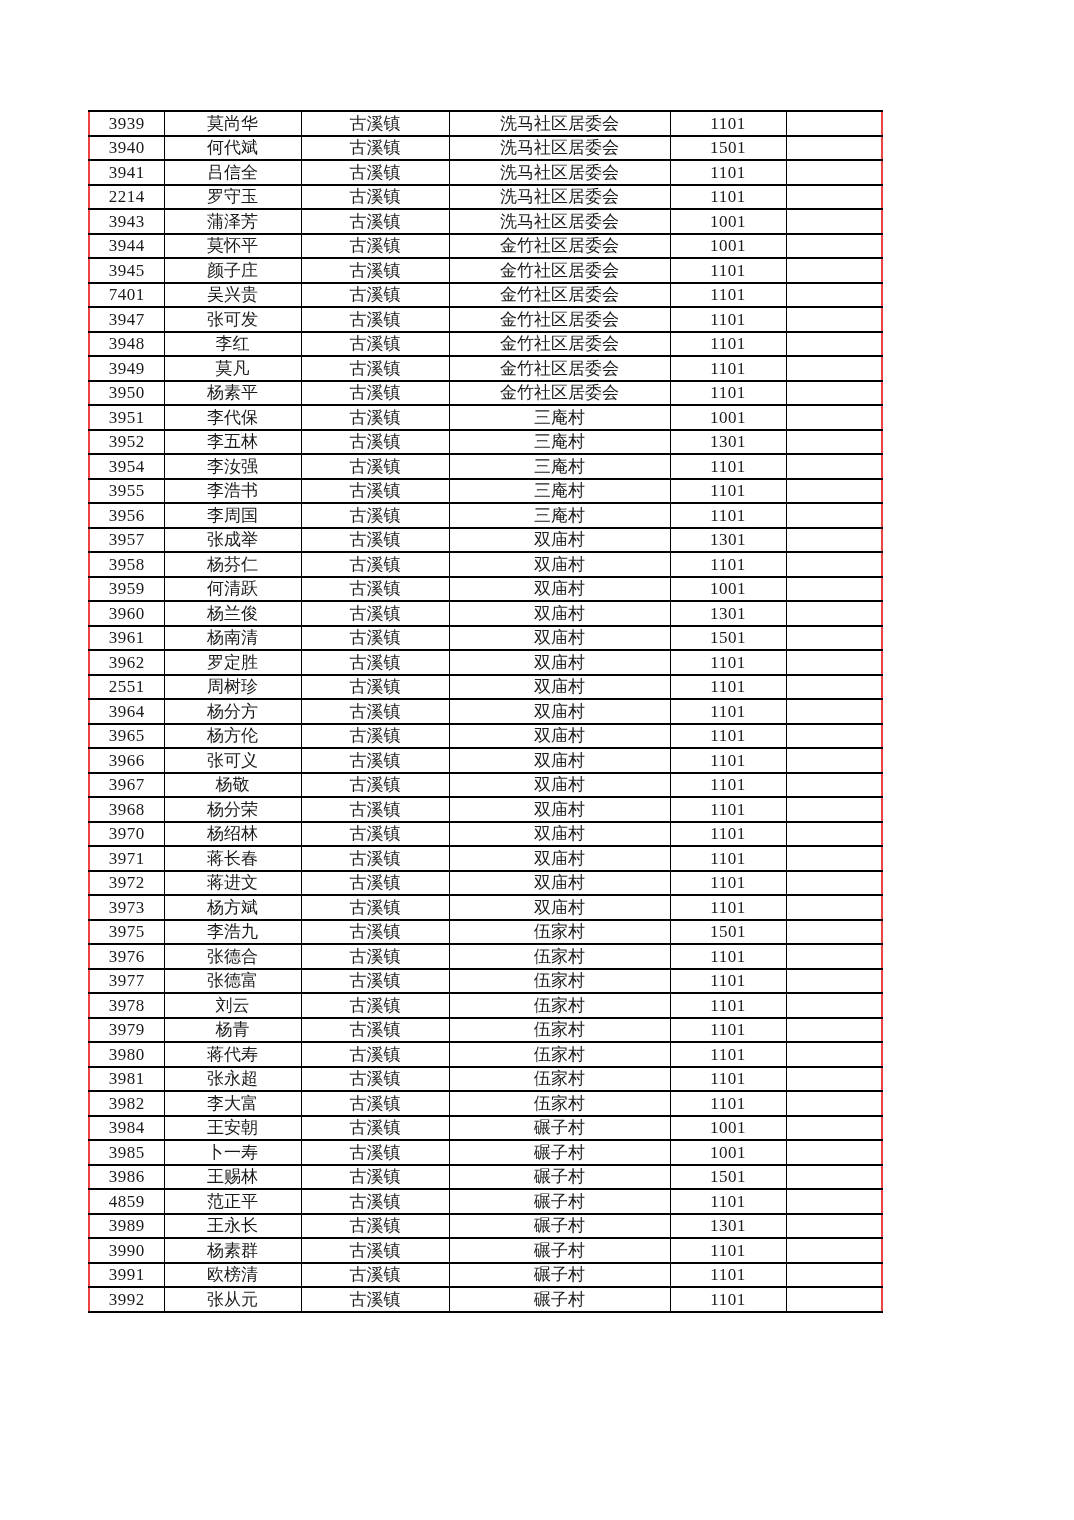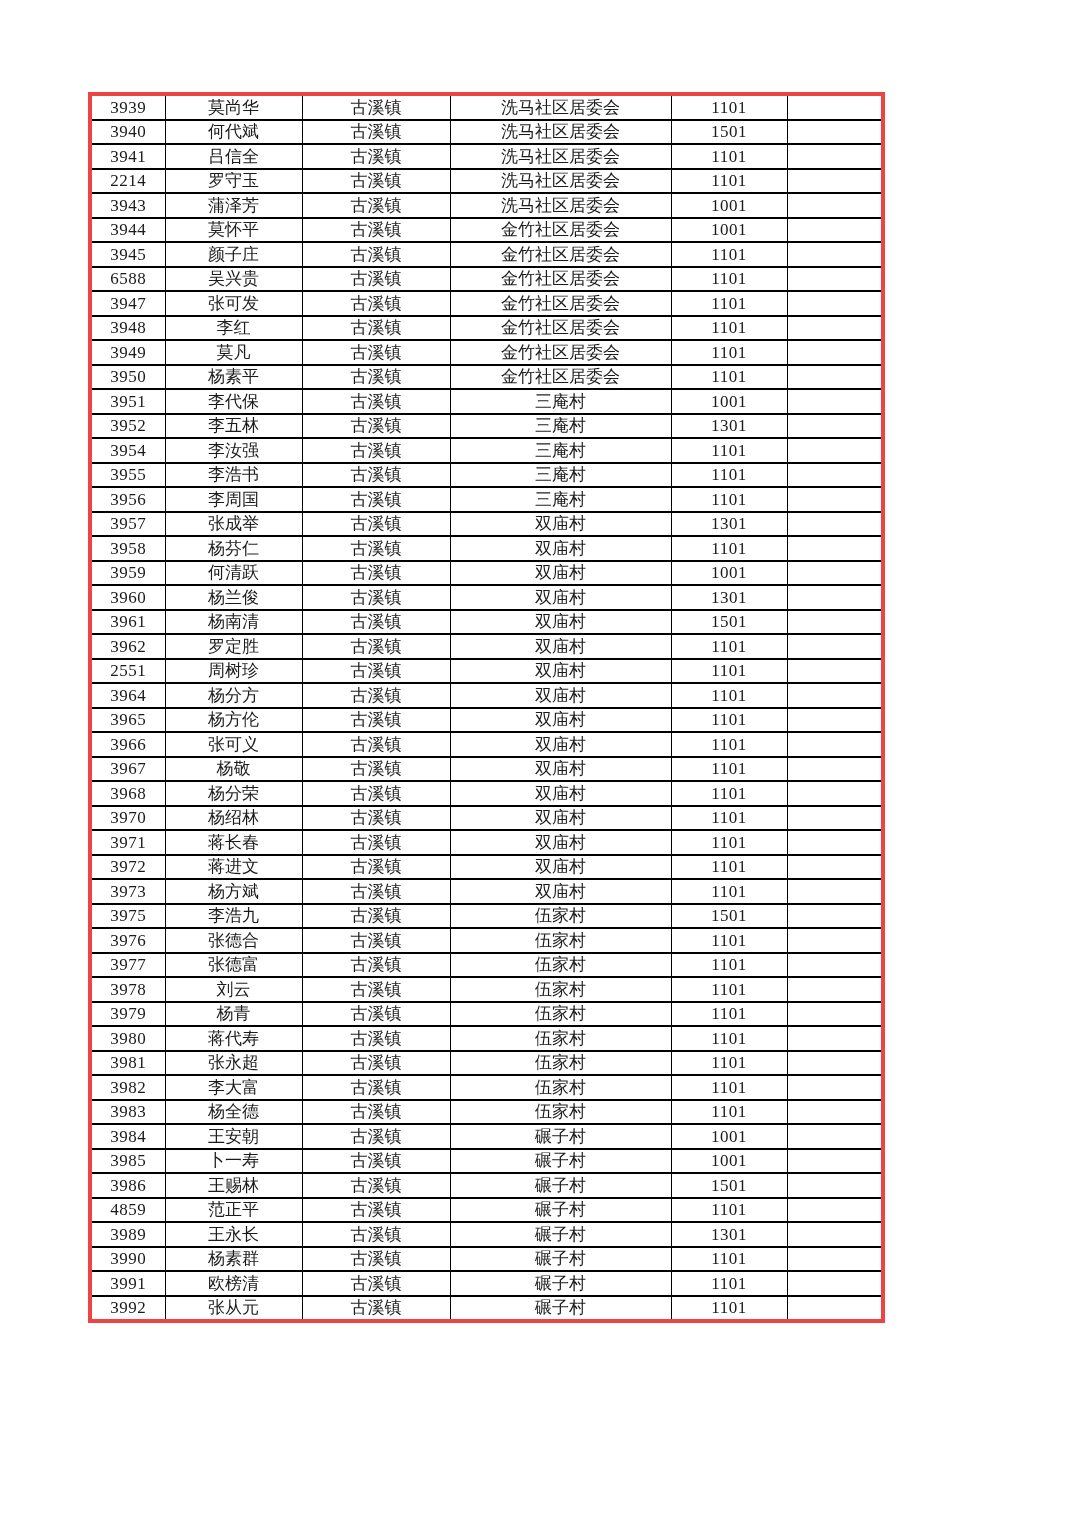--- a/index.html
+++ b/index.html
@@ -12,25 +12,25 @@
     width: 1074px;
     height: 1520px;
     background: #ffffff;
     font-family: "Liberation Serif", "DejaVu Serif", serif;
     color: #1b1b1b;
     overflow: hidden;
   }
   table.roster {
     position: absolute;
     left: 88px;
-    top: 92px;
+    top: 110px;
     width: 793px;
     border-collapse: collapse;
     table-layout: fixed;
-    border: 4px solid #ef4444;
+    border: 2px solid #ef4444;
   }
   table.roster td {
     border-top: 2px solid #000;
     border-bottom: 2px solid #000;
     border-left: 1px solid #000;
     border-right: 1px solid #000;
     height: 22.5px;
     padding: 0;
     text-align: center;
     vertical-align: middle;
@@ -117,21 +117,21 @@
         </tr>
         <tr>
           <td class="col-serial">3945</td>
           <td class="col-name">颜子庄</td>
           <td class="col-town">古溪镇</td>
           <td class="col-village">金竹社区居委会</td>
           <td class="col-code">1101</td>
           <td class="col-remark"></td>
         </tr>
         <tr>
-          <td class="col-serial">6588</td>
+          <td class="col-serial">7401</td>
           <td class="col-name">吴兴贵</td>
           <td class="col-town">古溪镇</td>
           <td class="col-village">金竹社区居委会</td>
           <td class="col-code">1101</td>
           <td class="col-remark"></td>
         </tr>
         <tr>
           <td class="col-serial">3947</td>
           <td class="col-name">张可发</td>
           <td class="col-town">古溪镇</td>
@@ -383,28 +383,20 @@
           <td class="col-serial">3981</td>
           <td class="col-name">张永超</td>
           <td class="col-town">古溪镇</td>
           <td class="col-village">伍家村</td>
           <td class="col-code">1101</td>
           <td class="col-remark"></td>
         </tr>
         <tr>
           <td class="col-serial">3982</td>
           <td class="col-name">李大富</td>
-          <td class="col-town">古溪镇</td>
-          <td class="col-village">伍家村</td>
-          <td class="col-code">1101</td>
-          <td class="col-remark"></td>
-        </tr>
-        <tr>
-          <td class="col-serial">3983</td>
-          <td class="col-name">杨全德</td>
           <td class="col-town">古溪镇</td>
           <td class="col-village">伍家村</td>
           <td class="col-code">1101</td>
           <td class="col-remark"></td>
         </tr>
         <tr>
           <td class="col-serial">3984</td>
           <td class="col-name">王安朝</td>
           <td class="col-town">古溪镇</td>
           <td class="col-village">碾子村</td>

